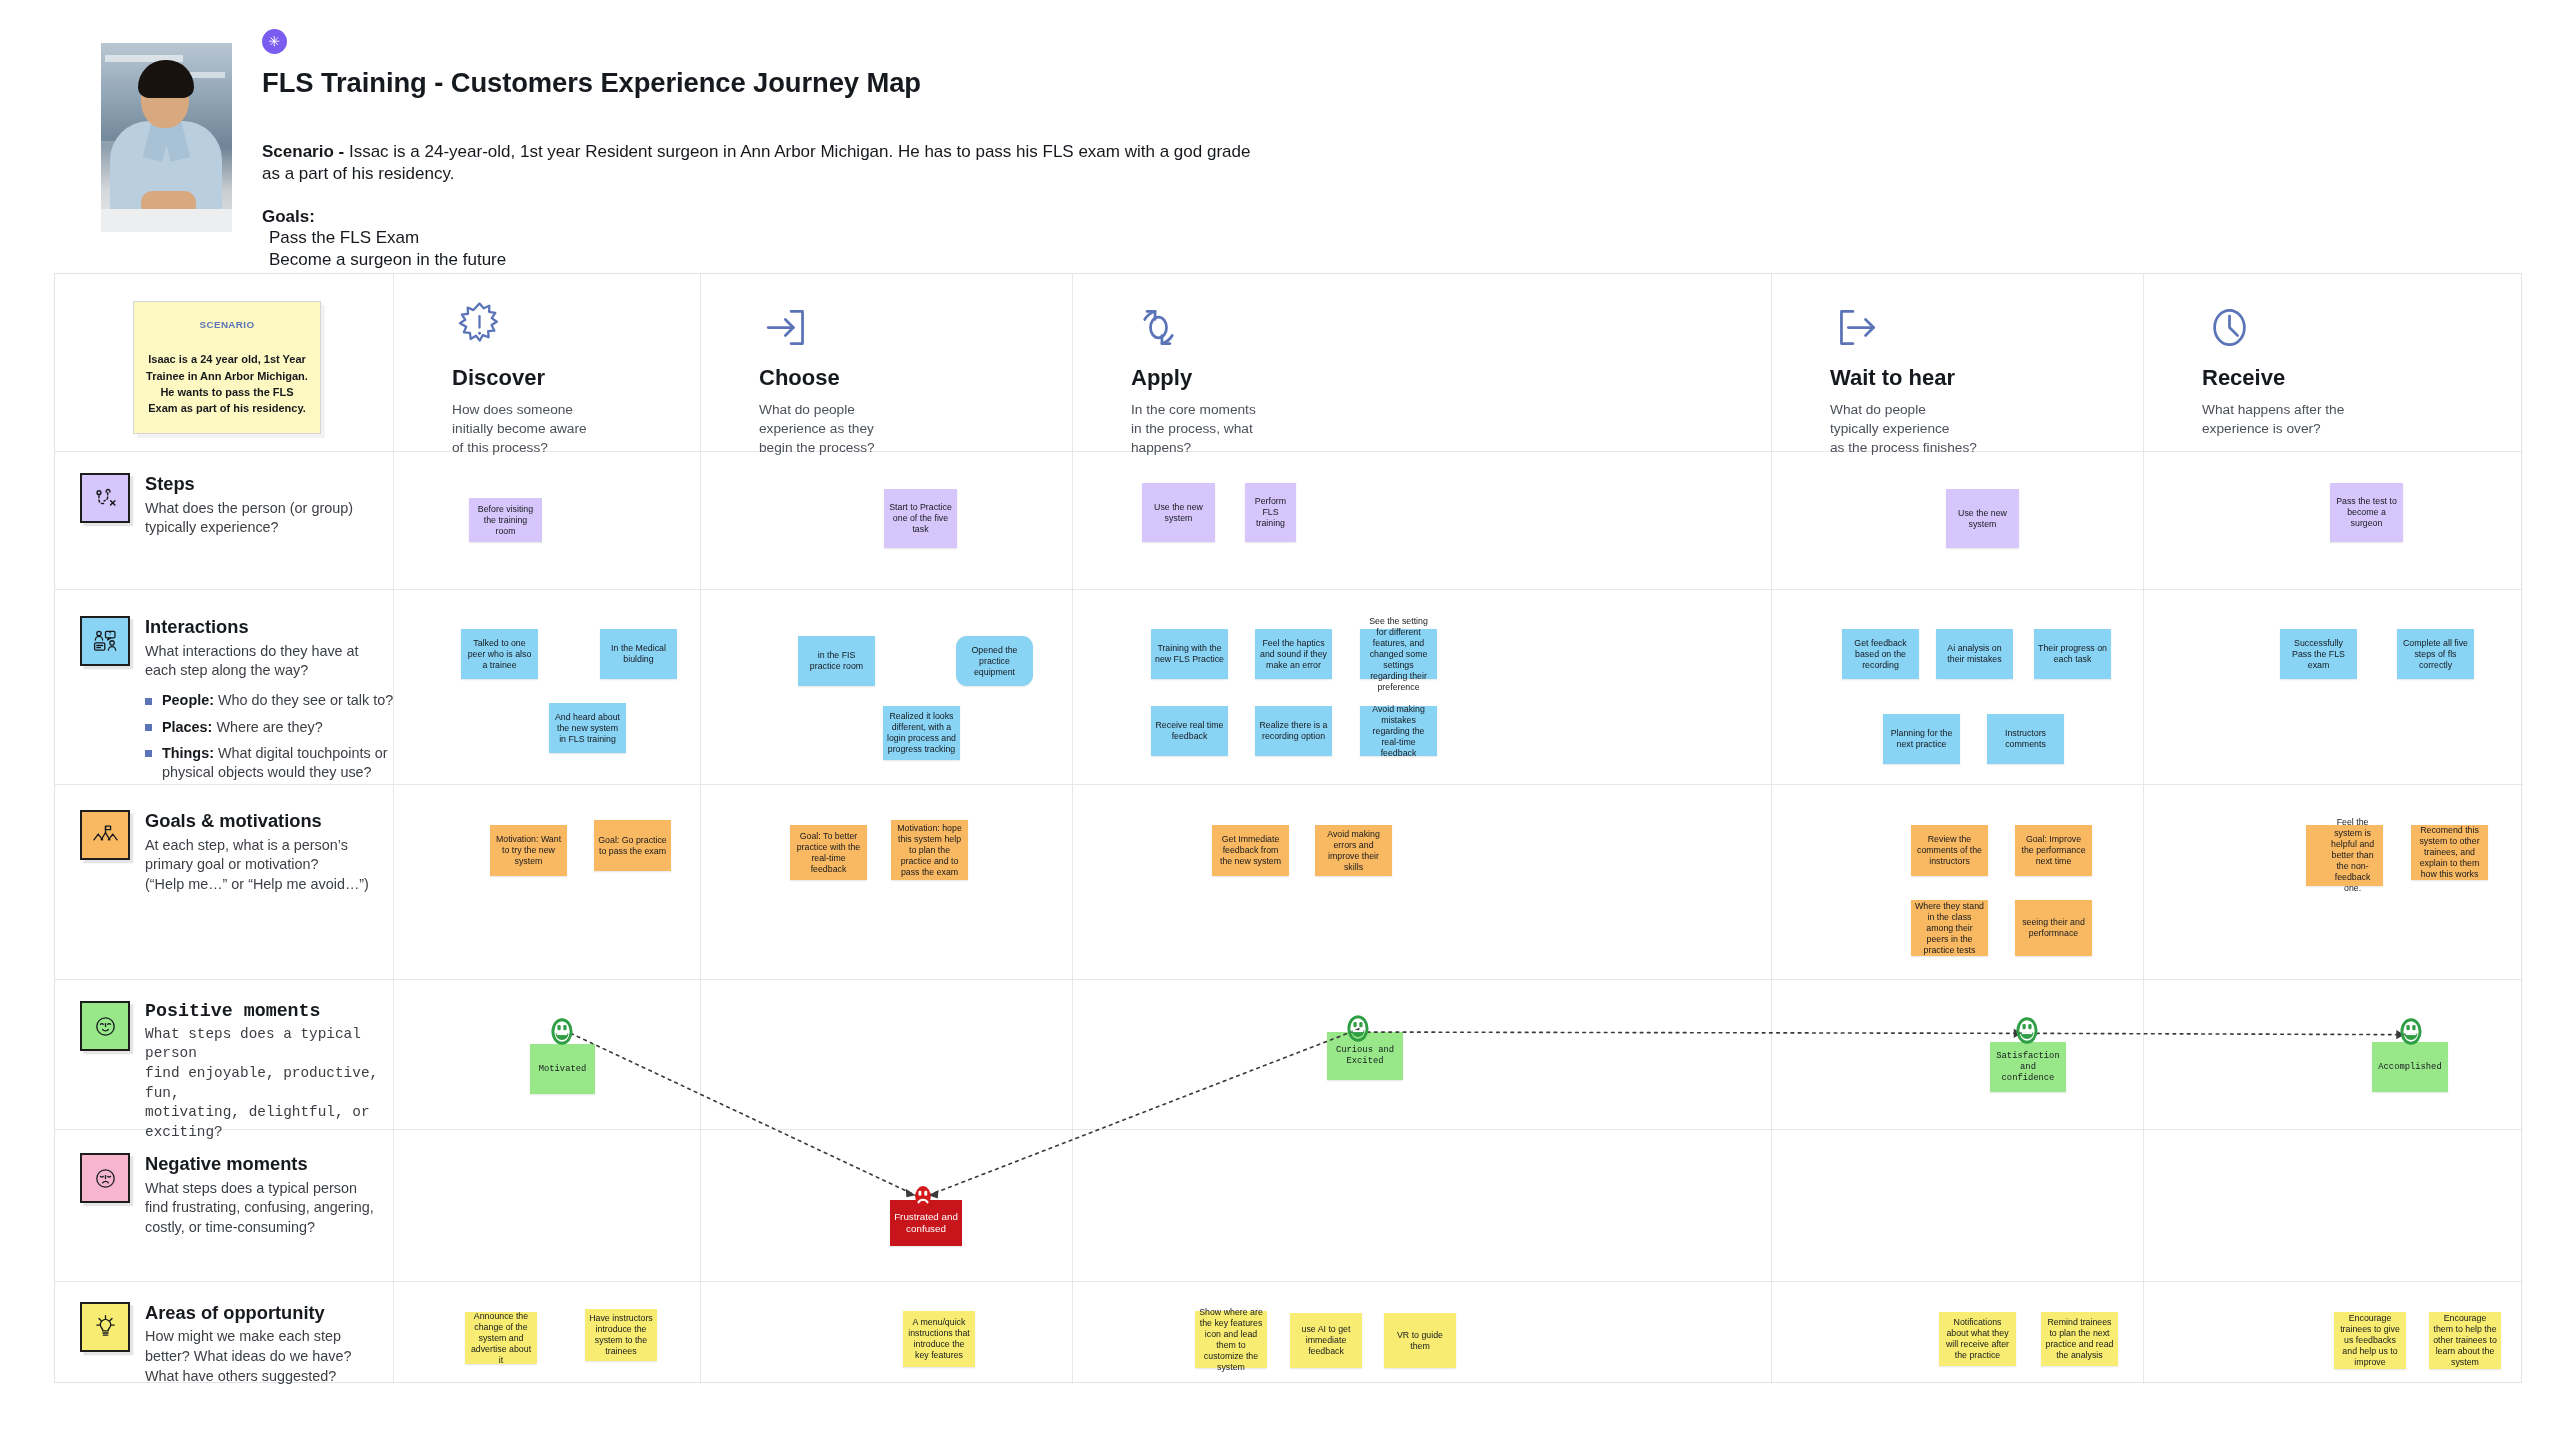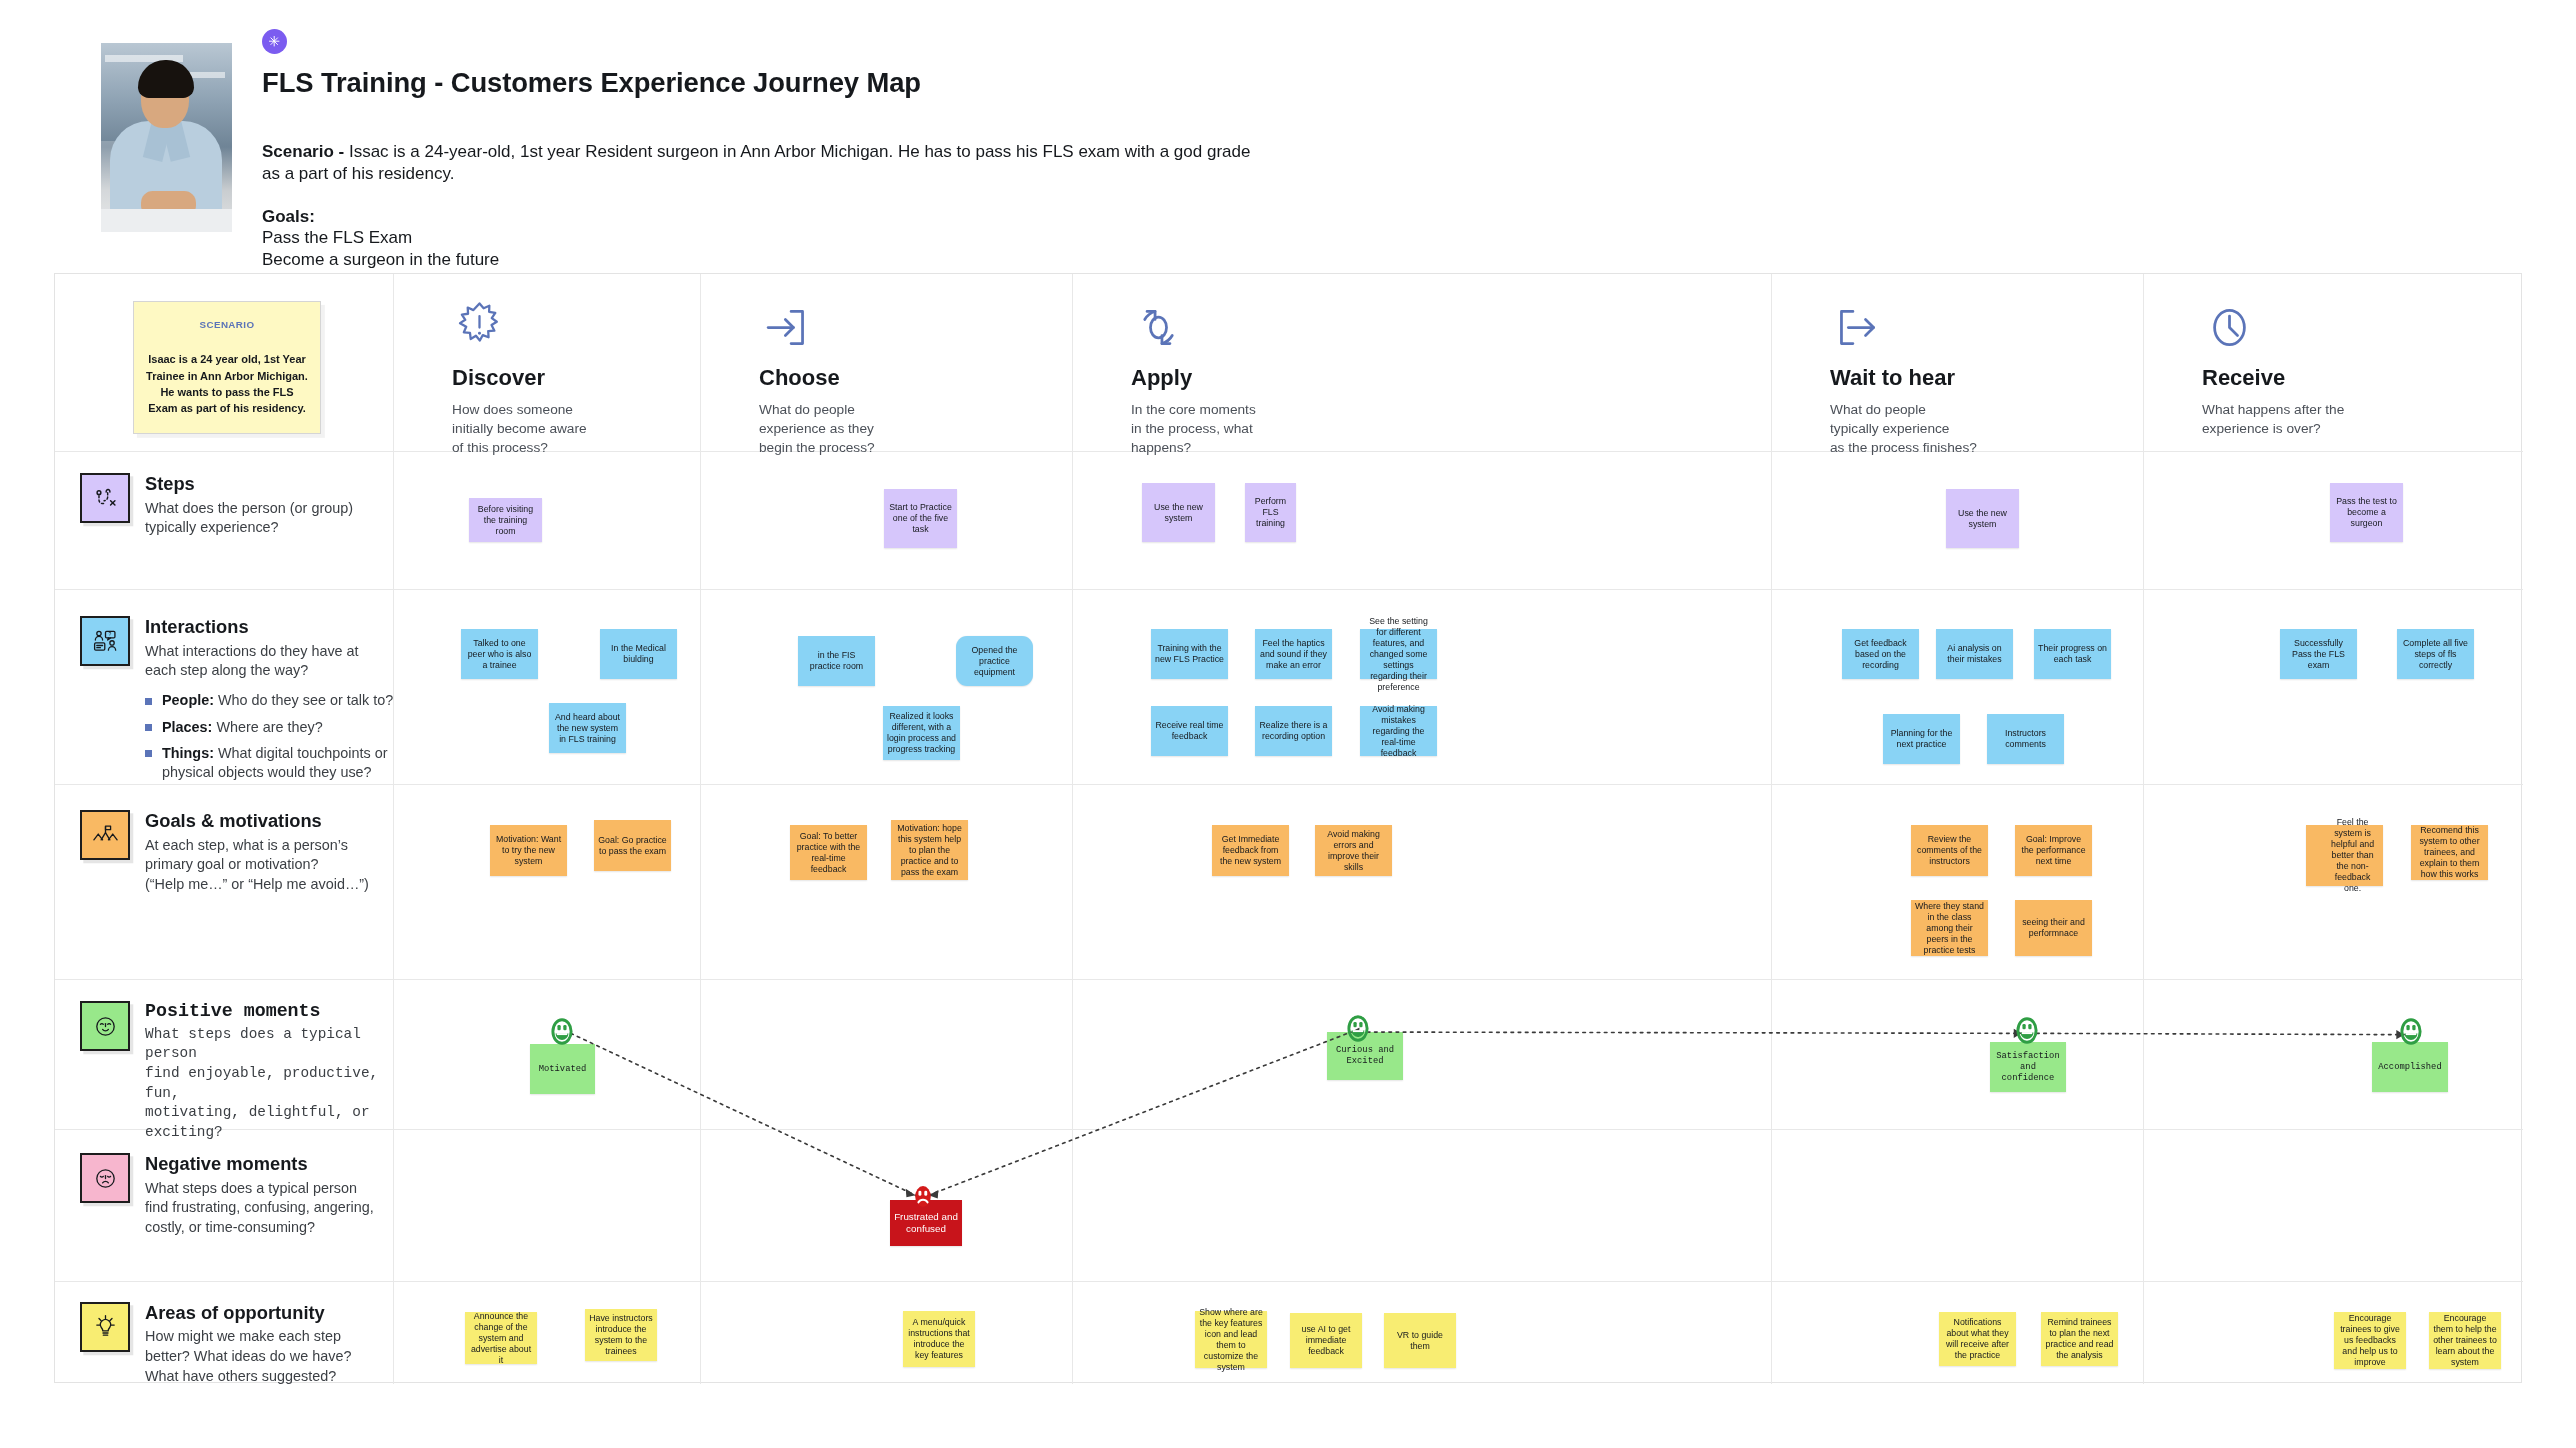--- a/index.html
+++ b/index.html
@@ -41,21 +41,21 @@
   }
   .title {
     position: absolute; left: 161px; top: 38px;
     font-size: 27.4px; font-weight: bold; color: #16191d; letter-spacing: -0.1px;
   }
   .scenario-block { position:absolute; left:161px; top:112px; width: 999px; }
   .scenario-block p { font-size: 17px; line-height: 22px; color: #16191d; }
   .scenario-block .lbl { font-weight: bold; }
   .goals-block { position:absolute; left:161px; top:178px; }
   .goals-block .ghead { font-size: 17px; font-weight: bold; color:#16191d; }
-  .goals-block .gitem { font-size: 17px; line-height: 22px; color:#16191d; }
+  .goals-block .gitem { font-size: 17px; line-height: 22px; color:#16191d;margin-left:7px; }
 
   
   .grid {
     position: absolute; left: 54px; top: 273px;
     width: 2468px; height: 1110px;
     background: #ffffff;
     border: 0.7px solid #e3e3e3;
   }
   .row { position: absolute; left: 0; width: 2468px; border-bottom: 0.7px solid #e8e8e8; }
   .row:last-child { border-bottom: none; }

